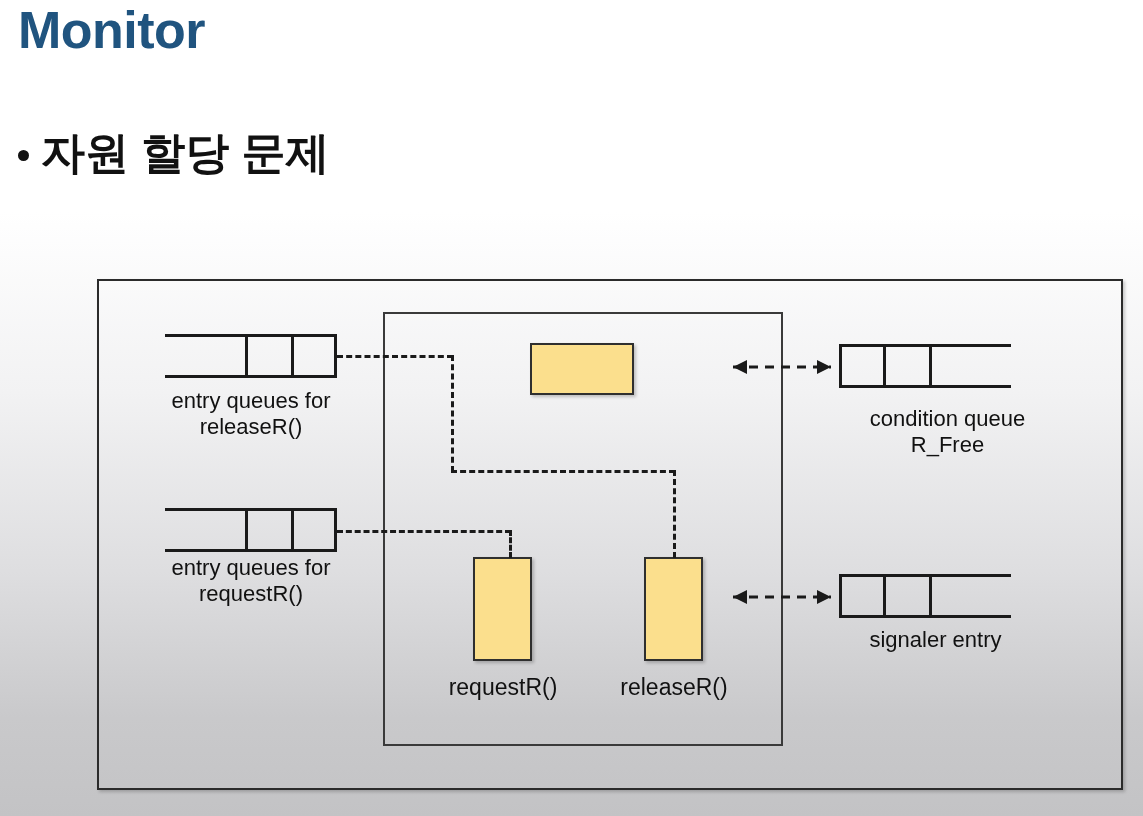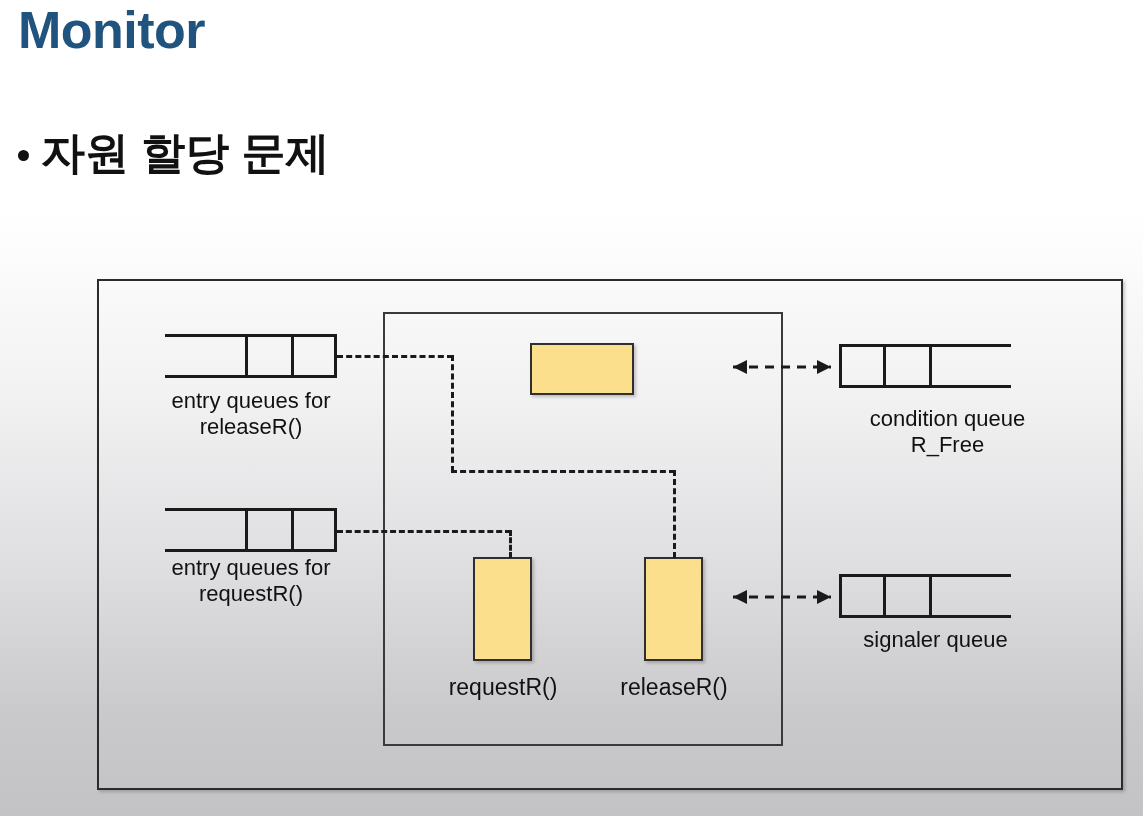--- a/index.html
+++ b/index.html
@@ -204,21 +204,21 @@
   <div class="lbl" style="left:812px; top:406px; width:245px;">condition queue
 R_Free</div>
 
   <div class="queue" style="left:826px; top:574px; width:172px;">
     <div class="rail rail-top"></div>
     <div class="rail rail-bot"></div>
     <div class="vline" style="left:0px;"></div>
     <div class="vline" style="left:44px;"></div>
     <div class="vline" style="left:90px;"></div>
   </div>
-  <div class="lbl" style="left:800px; top:627px; width:245px;">signaler queue</div>
+  <div class="lbl" style="left:800px; top:627px; width:245px;">signaler entry</div>
 
   <div class="dash-h" style="left:324px; top:355px; width:116px;"></div>
   <div class="dash-v" style="left:438px; top:355px; height:117px;"></div>
   <div class="dash-h" style="left:438px; top:470px; width:224px;"></div>
   <div class="dash-v" style="left:660px; top:470px; height:88px;"></div>
 
   <div class="dash-h" style="left:324px; top:530px; width:174px;"></div>
   <div class="dash-v" style="left:496px; top:530px; height:28px;"></div>
 
   <svg class="arrowsvg" style="left:706px; top:352px;" width="126" height="30" viewBox="0 0 126 30">

